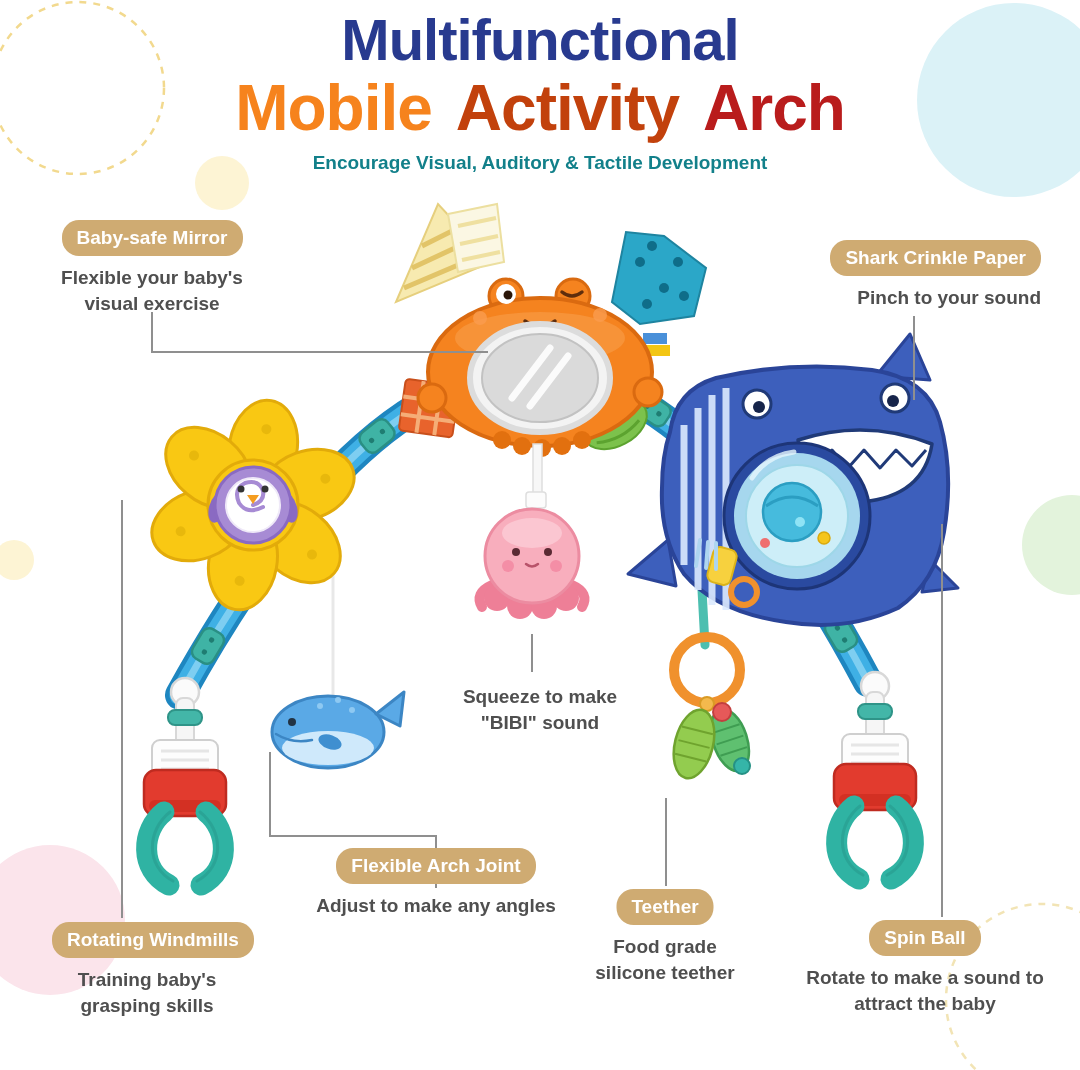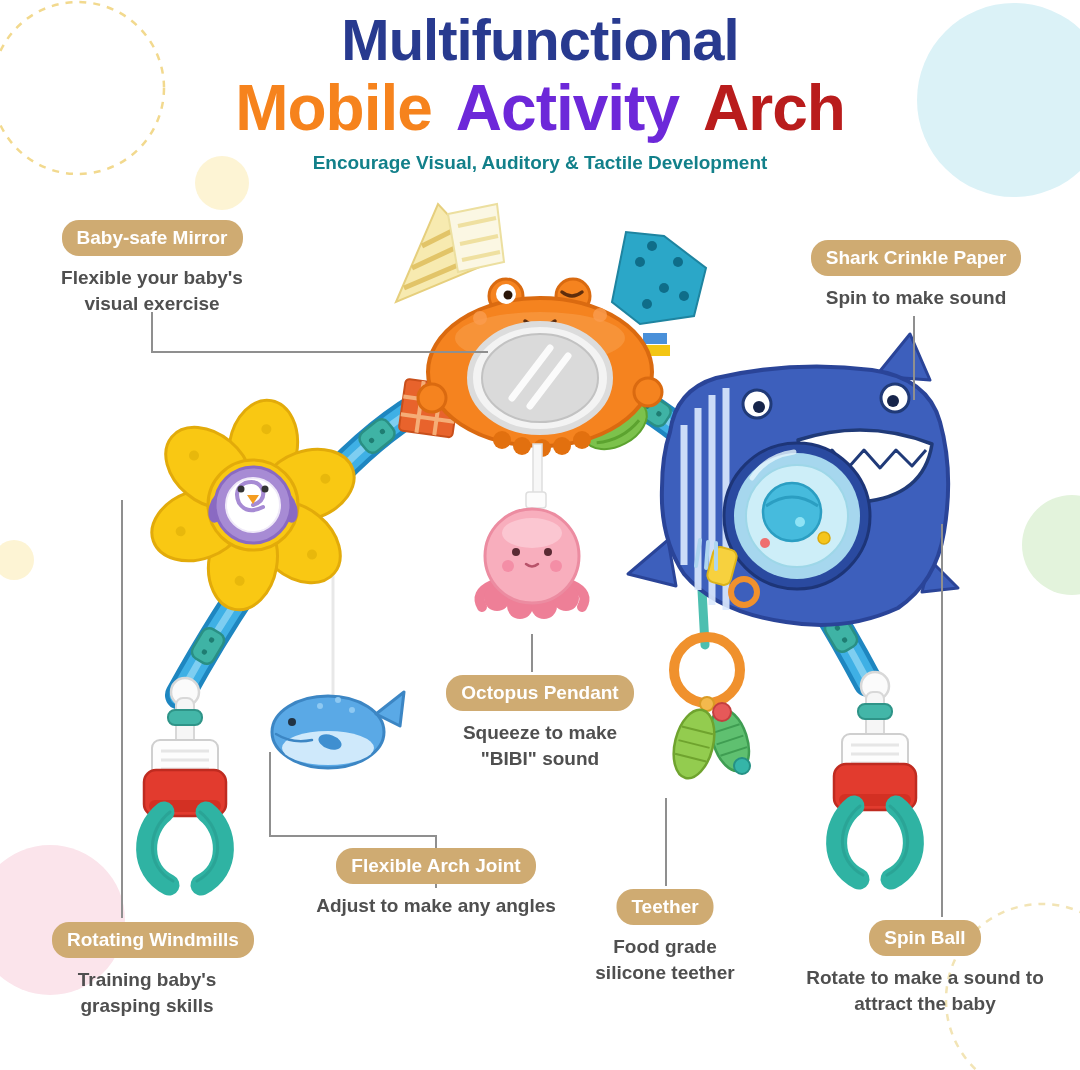--- a/index.html
+++ b/index.html
@@ -4,21 +4,21 @@
 <style>
   html,body{margin:0;padding:0;background:#ffffff;}
   body{width:1080px;height:1070px;overflow:hidden;font-family:"Liberation Sans",sans-serif;}
   .stage{position:relative;width:1080px;height:1070px;background:#ffffff;}
   .art{position:absolute;left:0;top:0;width:1080px;height:1070px;}
   header{position:absolute;left:0;top:0;width:100%;text-align:center;z-index:5;}
   .t1{margin:6px 0 0 0;font-size:58px;font-weight:bold;color:#283a8f;letter-spacing:-1px;}
   .t2{margin:2px 0 0 0;font-size:64px;font-weight:bold;letter-spacing:-1px;line-height:1.05;}
   .t2 span{margin:6px 12px;}
   .w-orange{color:#f6831d;}
-  .w-blue{color:#6d28d9;}
+  .w-blue{color:#c2410c;}
   .w-green{color:#b91c1c;}
   .tagline{margin:10px 0 0 0;font-size:19px;font-weight:bold;color:#12808a;}
   .callout{position:absolute;transform:translateX(-50%);text-align:center;z-index:6;}
   .badge{display:inline-block;background:#cfab72;color:#ffffff;font-weight:bold;font-size:19px;
          padding:7px 15px;border-radius:17px;white-space:nowrap;}
   .desc{margin-top:9px;font-size:19px;font-weight:bold;color:#4f4f4f;line-height:1.35;}
 </style>
 </head>
 <body>
 
@@ -257,27 +257,26 @@
       <span class="w-orange">Mobile</span><span class="w-blue">Activity</span><span class="w-green">Arch</span>
     </div>
     <p class="tagline">Encourage Visual, Auditory &amp; Tactile Development</p>
   </header>
 
   <div class="callout" style="left:152px;top:220px;width:230px;">
     <span class="badge">Baby-safe Mirror</span>
     <div class="desc">Flexible your baby's visual exercise</div>
   </div>
 
-  <div class="callout" style="left:916px;top:240px;width:250px;">
+  <div class="callout" style="left:916px;top:240px;width:250px;text-align:right;">
     <span class="badge">Shark Crinkle Paper</span>
-    <div class="desc">Spin to make sound</div>
+    <div class="desc">Pinch to your sound</div>
   </div>
 
   <div class="callout" style="left:540px;top:675px;width:210px;">
-    <span class="badge">Octopus Pendant</span>
     <div class="desc">Squeeze to make "BIBI" sound</div>
   </div>
 
   <div class="callout" style="left:147px;top:922px;width:190px;">
     <span class="badge">Rotating Windmills</span>
     <div class="desc">Training baby's grasping skills</div>
   </div>
 
   <div class="callout" style="left:436px;top:848px;width:270px;">
     <span class="badge">Flexible Arch Joint</span>

